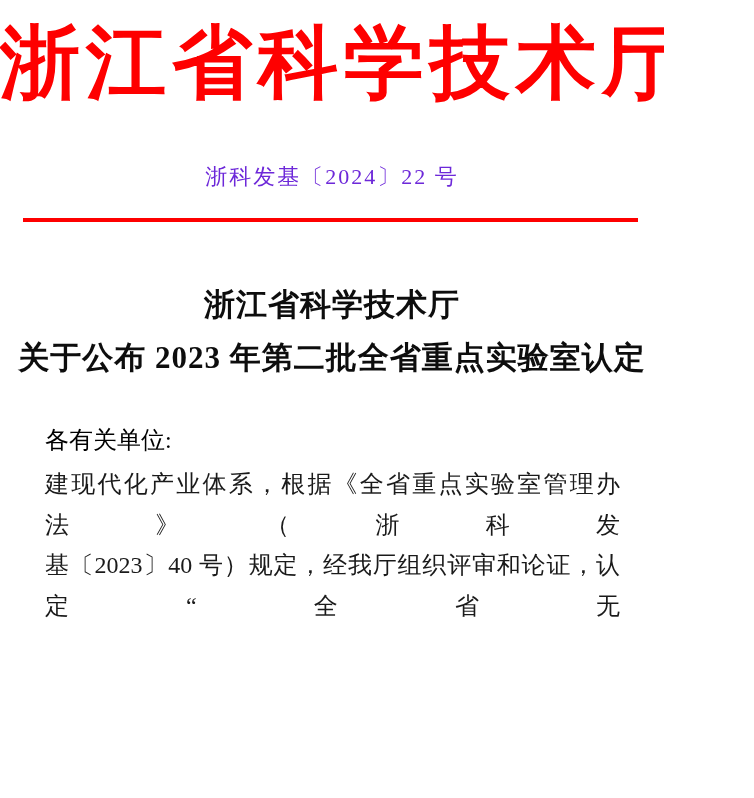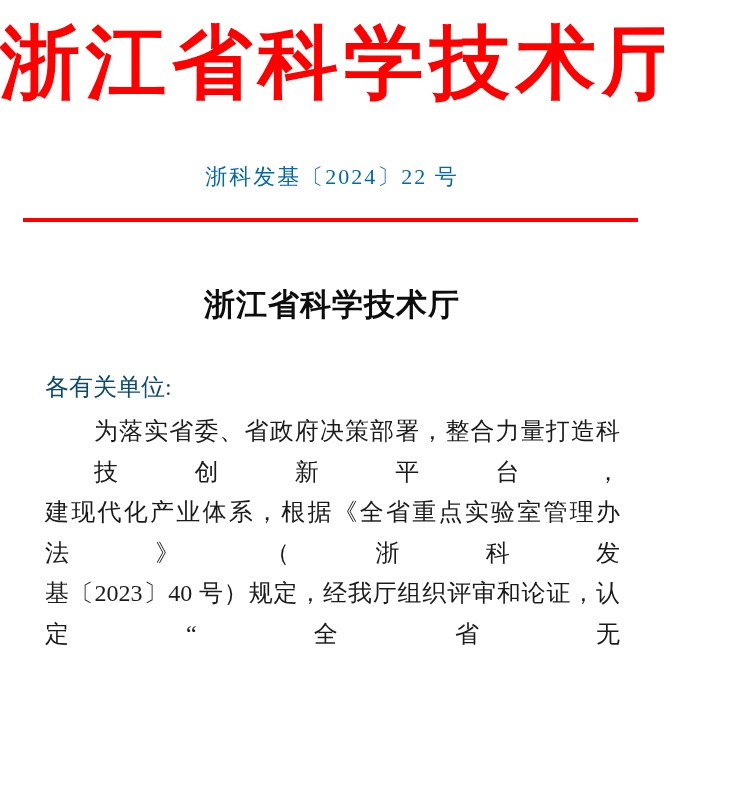--- a/index.html
+++ b/index.html
@@ -26,41 +26,41 @@
     font-weight: bold;
     letter-spacing: 6px;
     white-space: nowrap;
   }
   .doc-number {
     margin-top: 52px;
     text-align: center;
     font-size: 22px;
     line-height: 30px;
     letter-spacing: 2px;
-    color: #0369a1;
+    color: #6d28d9;
   }
   .red-divider {
     margin: 26px 26px 0 23px;
     height: 4px;
     background: #fe0000;
   }
   .doc-title {
     margin-top: 56px;
     text-align: center;
     font-weight: bold;
     font-size: 31px;
     line-height: 53px;
     letter-spacing: 1px;
     color: #0d0d0d;
   }
   .salutation {
     margin: 40px 44px 0 45px;
     font-size: 24px;
     line-height: 32px;
-    color: #0c4a6e;
+    color: #000000;
   }
   .paragraph {
     margin: 8px 44px 0 45px;
     font-size: 24px;
     line-height: 40.5px;
     color: #1a1a1a;
   }
   .para-line {
     text-align: justify;
   }
@@ -77,24 +77,24 @@
 <div class="page">
 
   <h1 class="agency-title">浙江省科学技术厅</h1>
 
   <div class="doc-number">浙科发基〔2024〕22 号</div>
 
   <div class="red-divider"></div>
 
   <div class="doc-title">
     <div class="doc-title-line">浙江省科学技术厅</div>
+    <div class="doc-title-line">关于公布 2023 年第二批全省重点实验室认定</div>
   </div>
 
   <div class="salutation">各有关单位:</div>
 
   <div class="paragraph">
-    <div class="para-line full indent">为落实省委、省政府决策部署，整合力量打造科技创新平台，</div>
     <div class="para-line full">建现代化产业体系，根据《全省重点实验室管理办法》（浙科发</div>
     <div class="para-line full">基〔2023〕40 号）规定，经我厅组织评审和论证，认定“全省无</div>
 
   </div>
 
 </div>
 
 </body></html>

